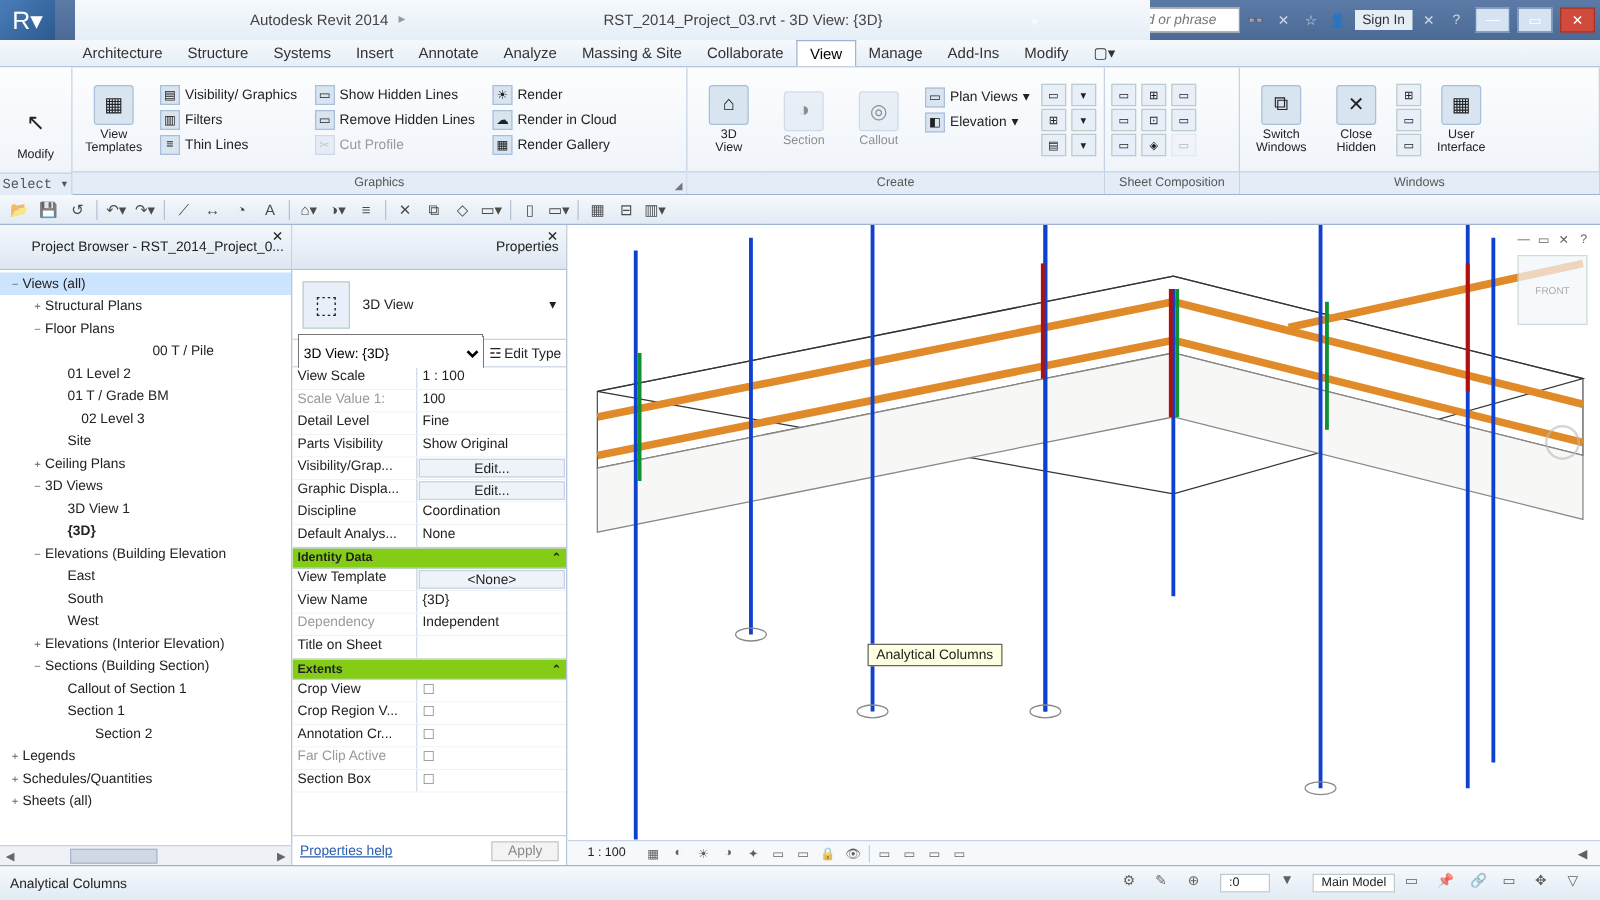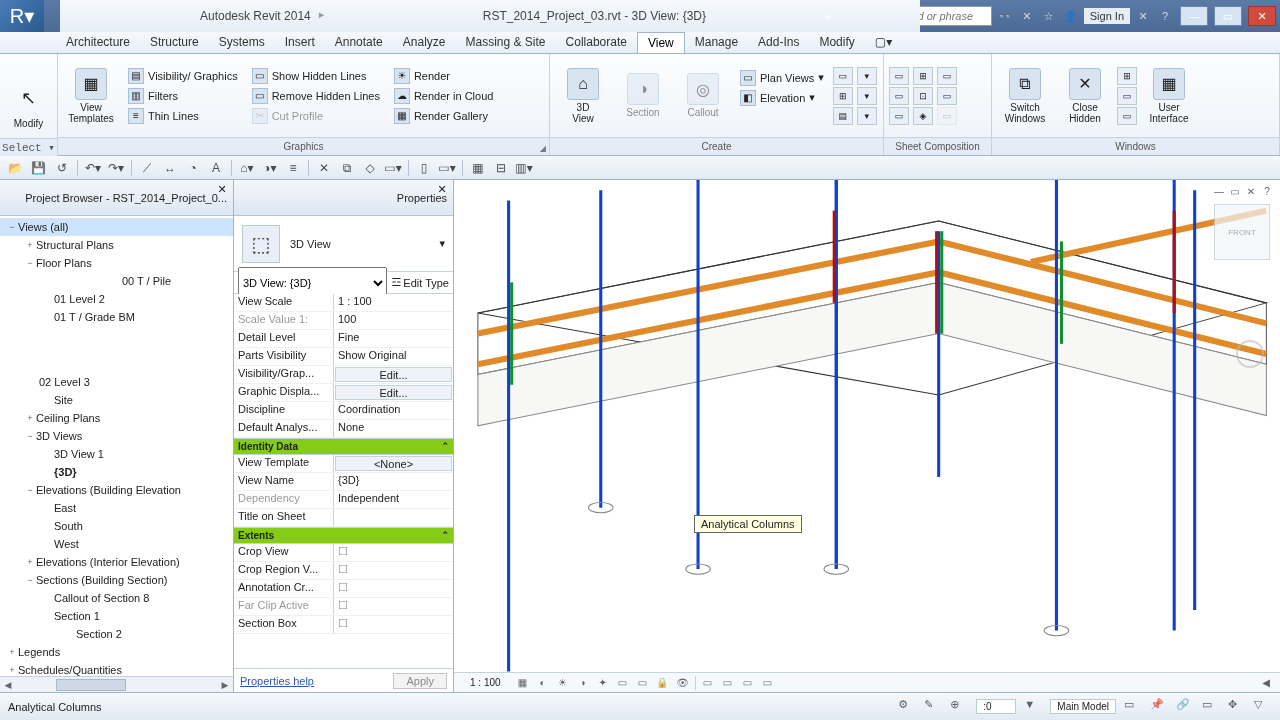--- a/index.html
+++ b/index.html
@@ -343,21 +343,21 @@
           <span>00 T / Pile</span>
         </div>
         <div class="tree-row" style="padding-left: 42px;">
           <span class="tw"></span>
           <span>01 Level 2</span>
         </div>
         <div class="tree-row" style="padding-left: 42px;">
           <span class="tw"></span>
           <span>01 T / Grade BM</span>
         </div>
-        <div class="tree-row" style="padding-left: 27px; margin-top: 47px;">
+        <div class="tree-row" style="padding-left: 53px;">
           <span class="tw"></span>
           <span>02 Level 3</span>
         </div>
         <div class="tree-row" style="padding-left: 42px;">
           <span class="tw"></span>
           <span>Site</span>
         </div>
         <div class="tree-row" style="padding-left: 24px;">
           <span class="tw">+</span>
           <span>Ceiling Plans</span>
@@ -393,21 +393,21 @@
         <div class="tree-row" style="padding-left: 24px;">
           <span class="tw">+</span>
           <span>Elevations (Interior Elevation)</span>
         </div>
         <div class="tree-row" style="padding-left: 24px;">
           <span class="tw">−</span>
           <span>Sections (Building Section)</span>
         </div>
         <div class="tree-row" style="padding-left: 42px;">
           <span class="tw"></span>
-          <span>Callout of Section 8</span>
+          <span>Callout of Section 1</span>
         </div>
         <div class="tree-row" style="padding-left: 42px;">
           <span class="tw"></span>
           <span>Section 1</span>
         </div>
         <div class="tree-row" style="padding-left: 64px;">
           <span class="tw"></span>
           <span>Section 2</span>
         </div>
         <div class="tree-row" style="padding-left: 6px;">

